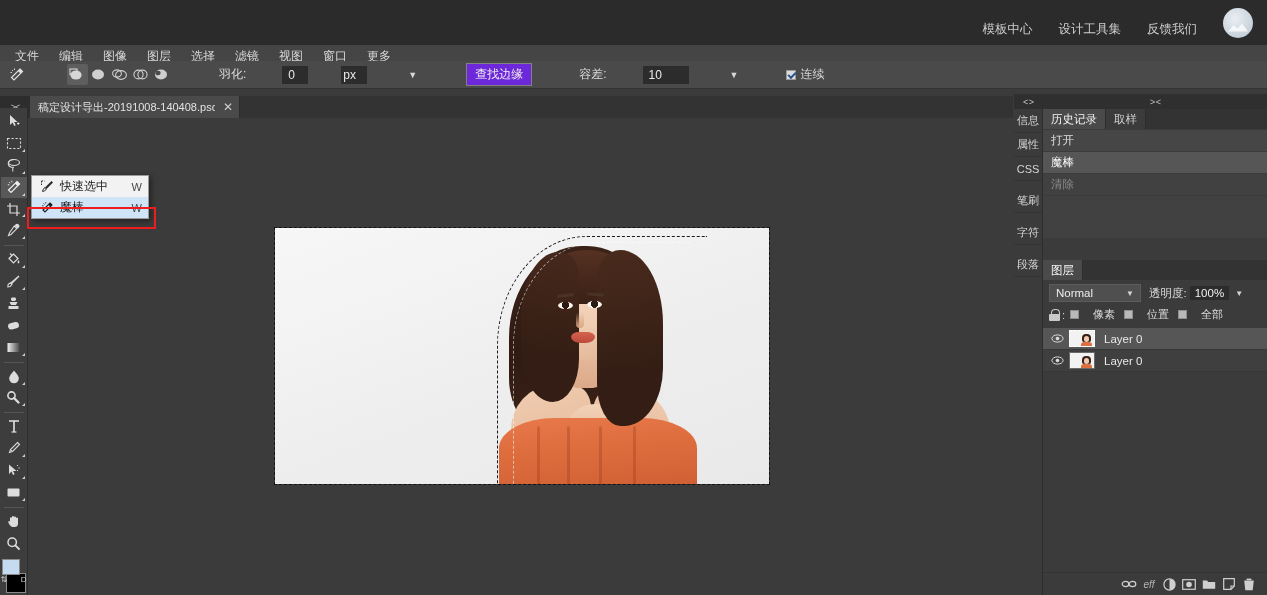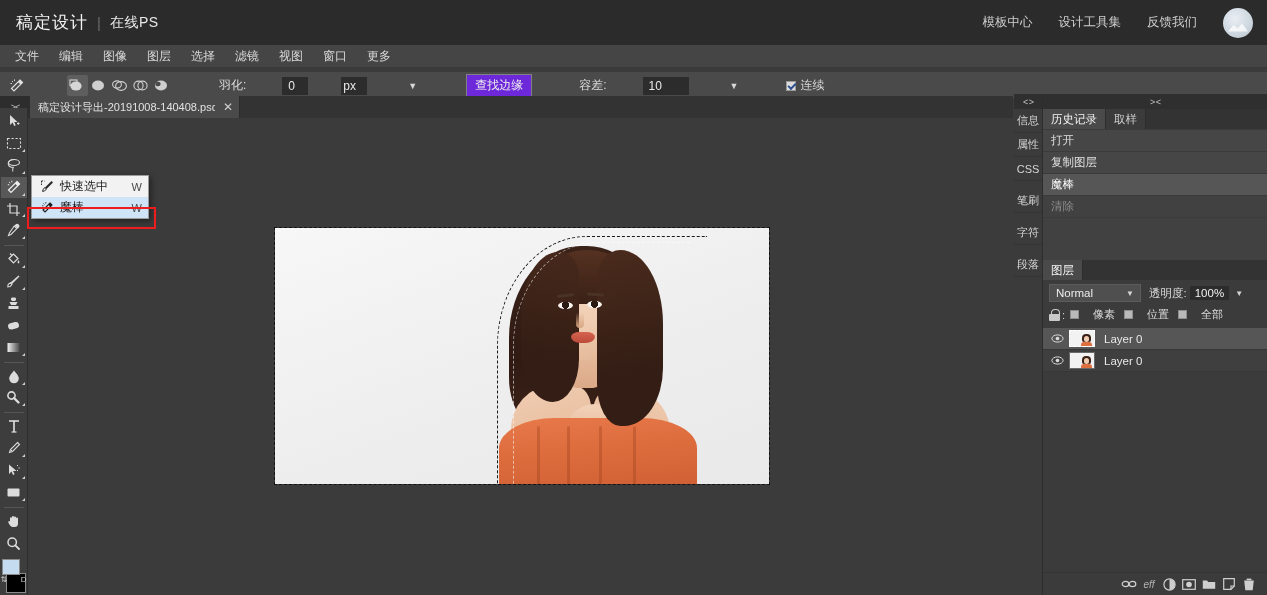--- a/index.html
+++ b/index.html
@@ -15,21 +15,21 @@
 
   
   .topbar {
     position: absolute; left: 0; top: 0; width: 1267px; height: 45px;
     background: #2b2b2b; display: flex; align-items: center;
   }
   .brand { display: flex; align-items: center; margin-left: 16px; }
   .brand-name { color: #f2f2f2; font-size: 17px; letter-spacing: 1px; }
   .brand-sep { color: #6a6a6a; margin: 0 9px; font-size: 15px; }
   .brand-sub { color: #e8e8e8; font-size: 14px; letter-spacing: .5px; }
-  .topnav { margin-left: auto; display: flex; align-items: center; margin-right: 14px; }
+  .topnav { margin-left: auto; display: flex; align-items: flex-end; margin-right: 14px; }
   .topnav-item { color: #cfcfcf; font-size: 12.5px; margin-right: 26px; cursor: pointer; }
   .avatar {
     width: 30px; height: 30px; border-radius: 50%;
     background: radial-gradient(circle at 40% 35%, #e9eef3 0%, #cdd6de 60%, #b9c3cc 100%);
     position: relative; overflow: hidden; cursor: pointer;
   }
   .avatar:after {
     content: ""; position: absolute; left: 5px; bottom: 6px; width: 20px; height: 10px;
     background: #ffffff; opacity: .75;
     clip-path: polygon(0% 100%, 28% 35%, 48% 70%, 70% 20%, 100% 100%);
@@ -39,21 +39,21 @@
   .menubar {
     position: absolute; left: 0; top: 45px; width: 1267px; height: 23px;
     background: #454545; display: flex; align-items: center;
     border-bottom: 1px solid #383838;
   }
   .menu-item { color: #d8d8d8; font-size: 12px; padding: 0 10px; line-height: 22px; cursor: pointer; }
   .menu-item:first-child { margin-left: 5px; }
 
   
   .optionsbar {
-    position: absolute; left: 0; top: 72px; width: 1267px; height: 28px;
+    position: absolute; left: 0; top: 61px; width: 1267px; height: 28px;
     background: #4a4a4a; display: flex; align-items: center;
     border-bottom: 1px solid #343434;
     gap: 33px;
   }
   .opt-tool-glyph { width: 26px; display: flex; justify-content: center; align-items: center; margin-left: 4px; }
   .mode-group { display: flex; align-items: center; margin-left: 4px; }
   .mode-btn {
     width: 21px; height: 21px; display: flex; align-items: center; justify-content: center;
     border-radius: 2px; cursor: pointer;
   }
@@ -328,25 +328,20 @@
   .foot-ico { width: 20px; display: flex; align-items: center; justify-content: center; cursor: pointer; }
 
   svg { display: block; }
 </style>
 </head>
 <body>
 
 <div id="app">
 
   <div class="topbar">
-    <div class="brand">
-      <span class="brand-name">稿定设计</span>
-      <span class="brand-sep">|</span>
-      <span class="brand-sub">在线PS</span>
-    </div>
     <div class="topnav">
       <span class="topnav-item">模板中心</span>
       <span class="topnav-item">设计工具集</span>
       <span class="topnav-item">反馈我们</span>
       <div class="avatar"></div>
     </div>
   </div>
 
   <div class="menubar">
     <span class="menu-item">文件</span>
@@ -640,21 +635,20 @@
   <div class="right-panels">
     <div class="panel-collapse">&gt;&nbsp;&lt;</div>
 
     <div>
       <div class="panel-tabs">
         <div class="ptab active">历史记录</div>
         <div class="ptab">取样</div>
       </div>
       <div class="history-body">
         <div class="hist-item">打开</div>
-        <div class="hist-item">复制图层</div>
         <div class="hist-item active">魔棒</div>
         <div class="hist-item dim">清除</div>
         <div class="hist-fill"></div>
       </div>
     </div>
 
     <div class="layers-panel">
       <div class="lp-tabs">
         <div class="ptab active">图层</div>
       </div>

